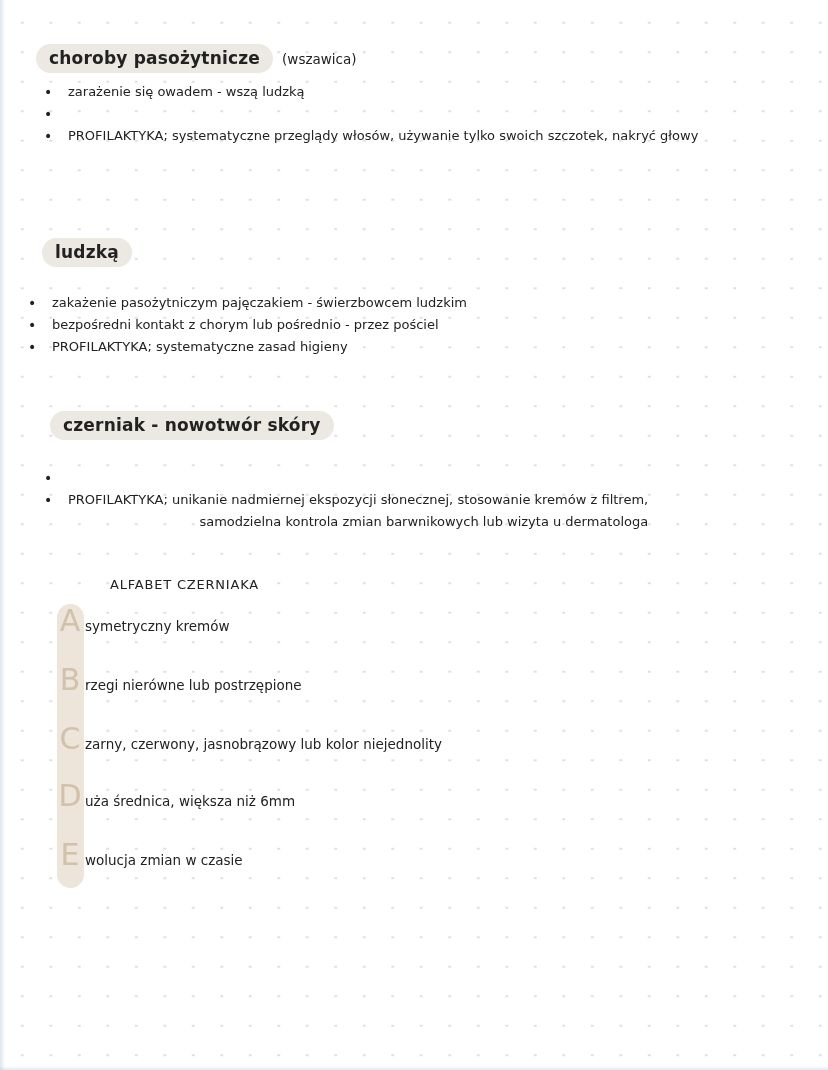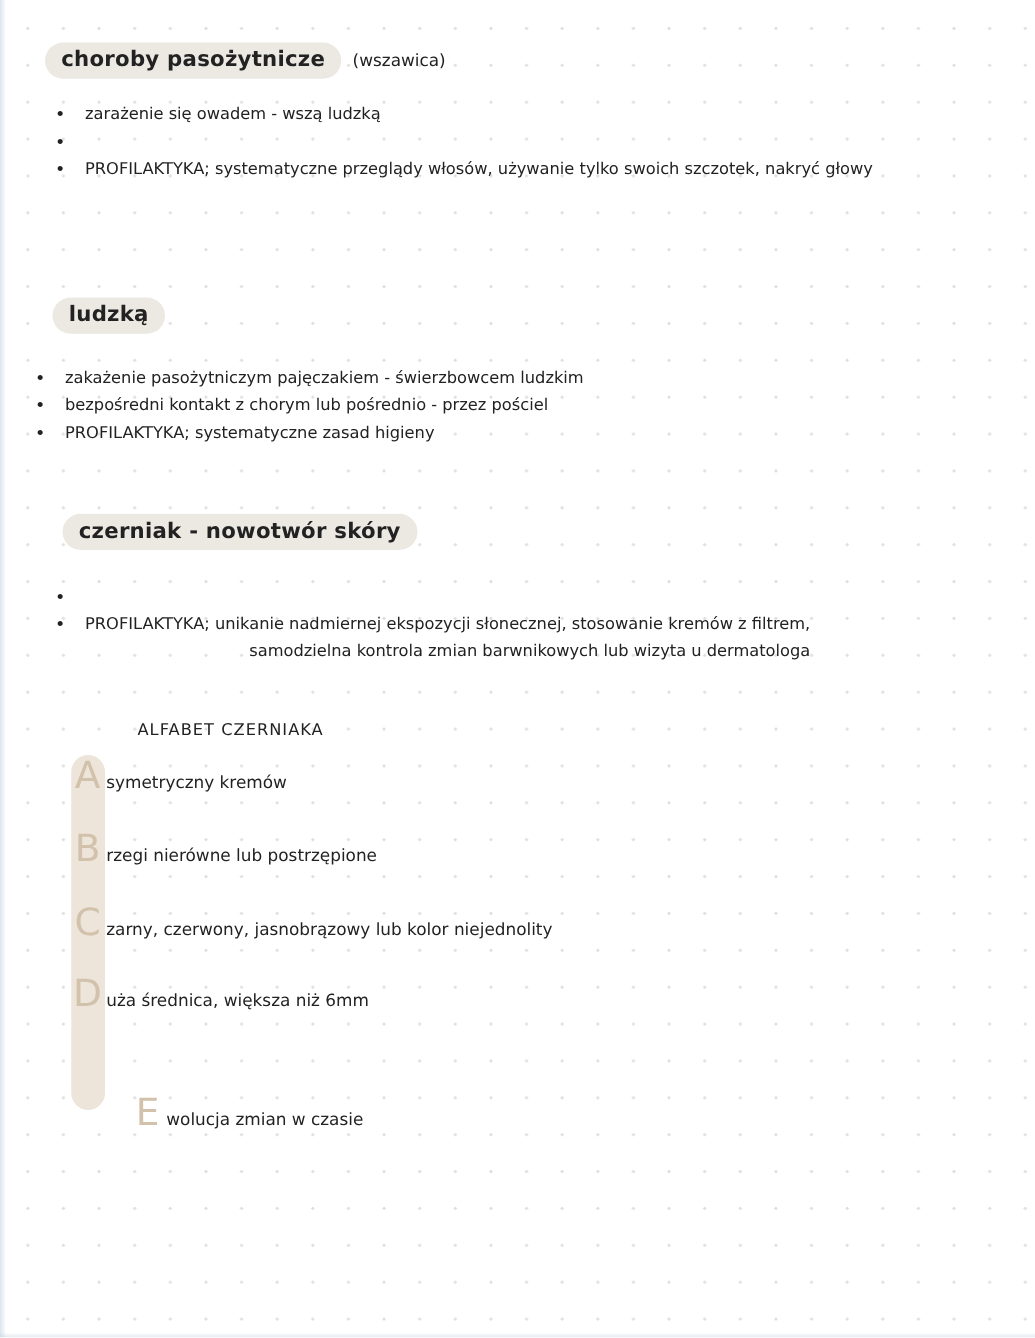--- a/index.html
+++ b/index.html
@@ -90,21 +90,21 @@
     vertical-align: baseline;
   }
 </style>
 </head>
 <body>
 
 <div class="dot-grid"></div>
 <div class="edge-left"></div>
 <div class="edge-bottom"></div>
 
-<div class="abs heading-row" style="left:36px; top:34px;">
+<div class="abs heading-row" style="left:36px; top:44px;">
   <span class="pill">choroby pasożytnicze</span><span class="heading-suffix">(wszawica)</span>
 </div>
 
 <ul class="note-list abs" style="left:44px; top:81px; width:760px;">
   <li>
     <span class="bullet-dot">•</span>
     <span class="bullet-text">zarażenie się owadem - wszą ludzką</span>
   </li>
   <li>
     <span class="bullet-dot">•</span>
@@ -158,15 +158,15 @@
 </div>
 <div class="abs abc-row" style="left:58px; top:665px;">
   <span class="abc-letter">B</span><span class="abc-text">rzegi nierówne lub postrzępione</span>
 </div>
 <div class="abs abc-row" style="left:58px; top:724px;">
   <span class="abc-letter">C</span><span class="abc-text">zarny, czerwony, jasnobrązowy lub kolor niejednolity</span>
 </div>
 <div class="abs abc-row" style="left:58px; top:781px;">
   <span class="abc-letter">D</span><span class="abc-text">uża średnica, większa niż 6mm</span>
 </div>
-<div class="abs abc-row" style="left:58px; top:876px;margin-left:48px;">
+<div class="abs abc-row" style="left:58px; top:840px;">
   <span class="abc-letter">E</span><span class="abc-text">wolucja zmian w czasie</span>
 </div>
 
 </body></html>

